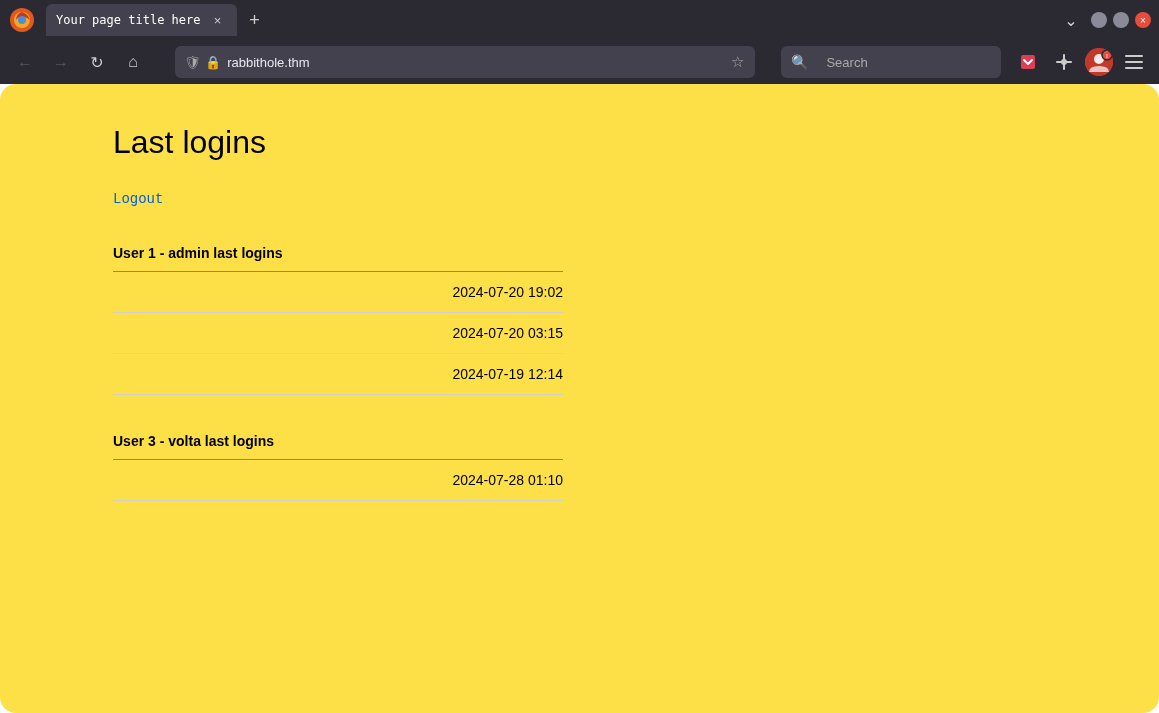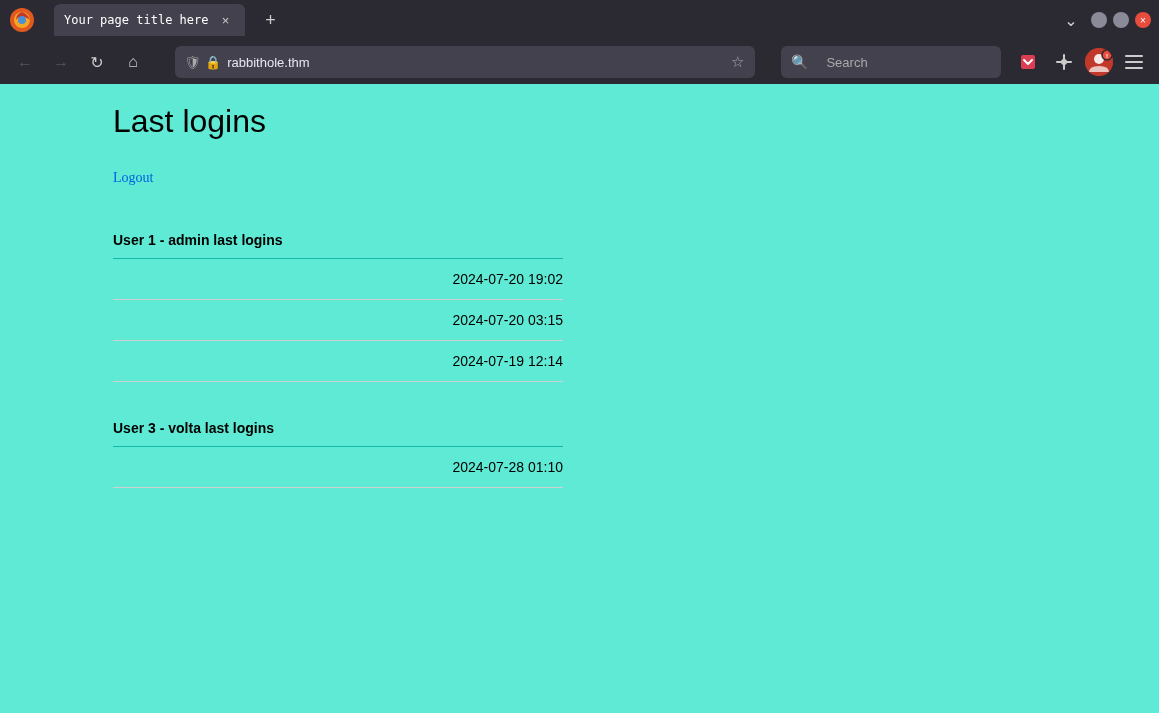--- a/index.html
+++ b/index.html
@@ -11,21 +11,21 @@
       background: #2b2a33;
       user-select: none;
     }
 
     
     .tab-bar {
       display: flex;
       align-items: center;
       height: 40px;
       padding: 0 8px;
-      gap: 12px;
+      gap: 4px;
     }
 
     .firefox-logo {
       width: 28px;
       height: 28px;
       margin-right: 6px;
       flex-shrink: 0;
     }
 
     .tab {
@@ -227,40 +227,41 @@
       display: flex;
       align-items: center;
       justify-content: center;
       overflow: hidden;
       cursor: pointer;
       position: relative;
     }
 
     
     .page-content {
-      background: #5eead4;
+      background: #fde047;
       min-height: calc(713px - 84px);
-      padding: 19px 0 40px 113px;
+      padding: 40px 0 40px 113px;
+      border-radius: 16px;
     }
 
     .page-heading {
       font-size: 32px;
       font-weight: 400;
       color: #000;
       margin-bottom: 28px;
       font-family: Arial, sans-serif;
     }
 
     .logout-link {
       color: #0060df;
       text-decoration: none;
       font-size: 14px;
       display: inline-block;
-      margin-bottom: 36px;
-      font-family: Liberation Serif, serif;
+      margin-bottom: 28px;
+      font-family: Liberation Mono, monospace;
     }
 
     .login-section {
       width: 450px;
     }
 
     .section-title {
       font-size: 14px;
       font-weight: 700;
       color: #000;

